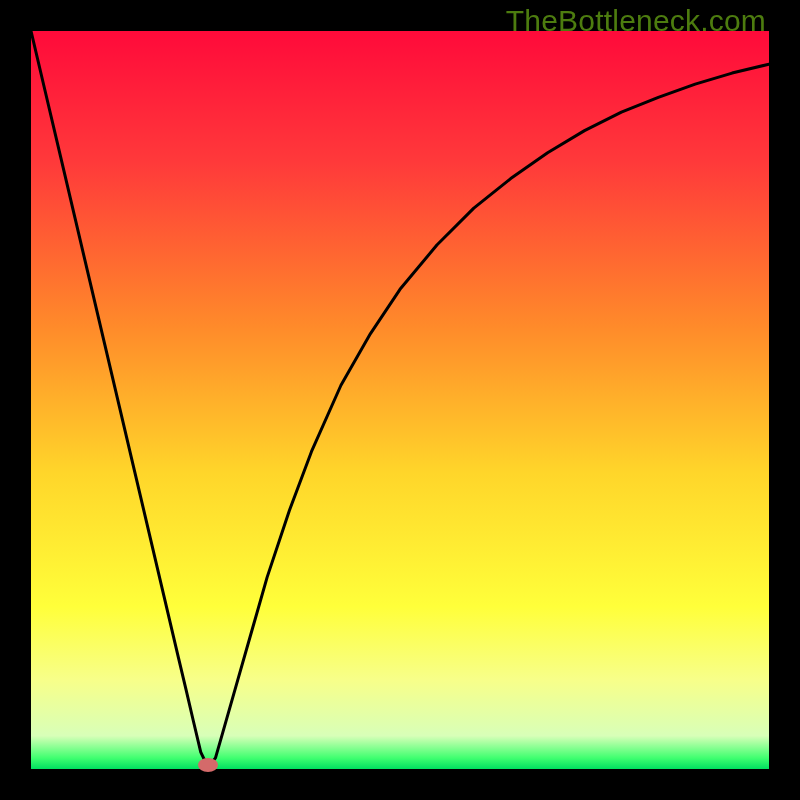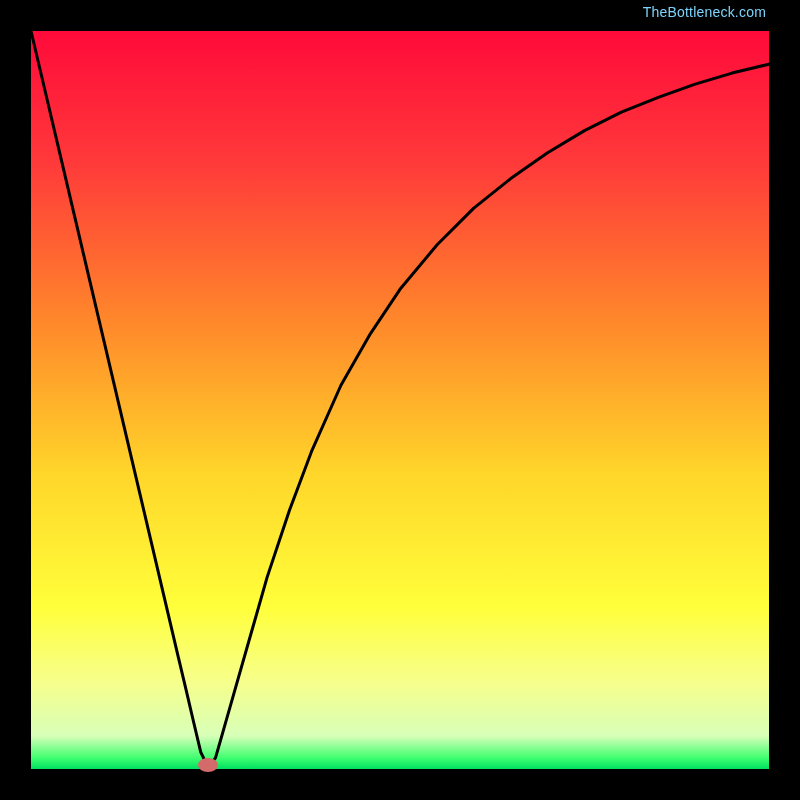--- a/index.html
+++ b/index.html
@@ -23,22 +23,22 @@
     position: absolute;
     left: 0;
     top: 0;
     width: 738px;
     height: 738px;
   }
   .watermark {
     position: absolute;
     top: 4px;
     right: 34px;
-    color: #7dd3fc;
-    font-size: 14px;
+    color: #4d7c0f;
+    font-size: 30px;
     font-weight: 500;
     letter-spacing: 0.2px;
   }
   .marker {
     position: absolute;
     width: 20px;
     height: 14px;
     border-radius: 50%;
     background: #d46a6a;
     transform: translate(-50%, -50%);

